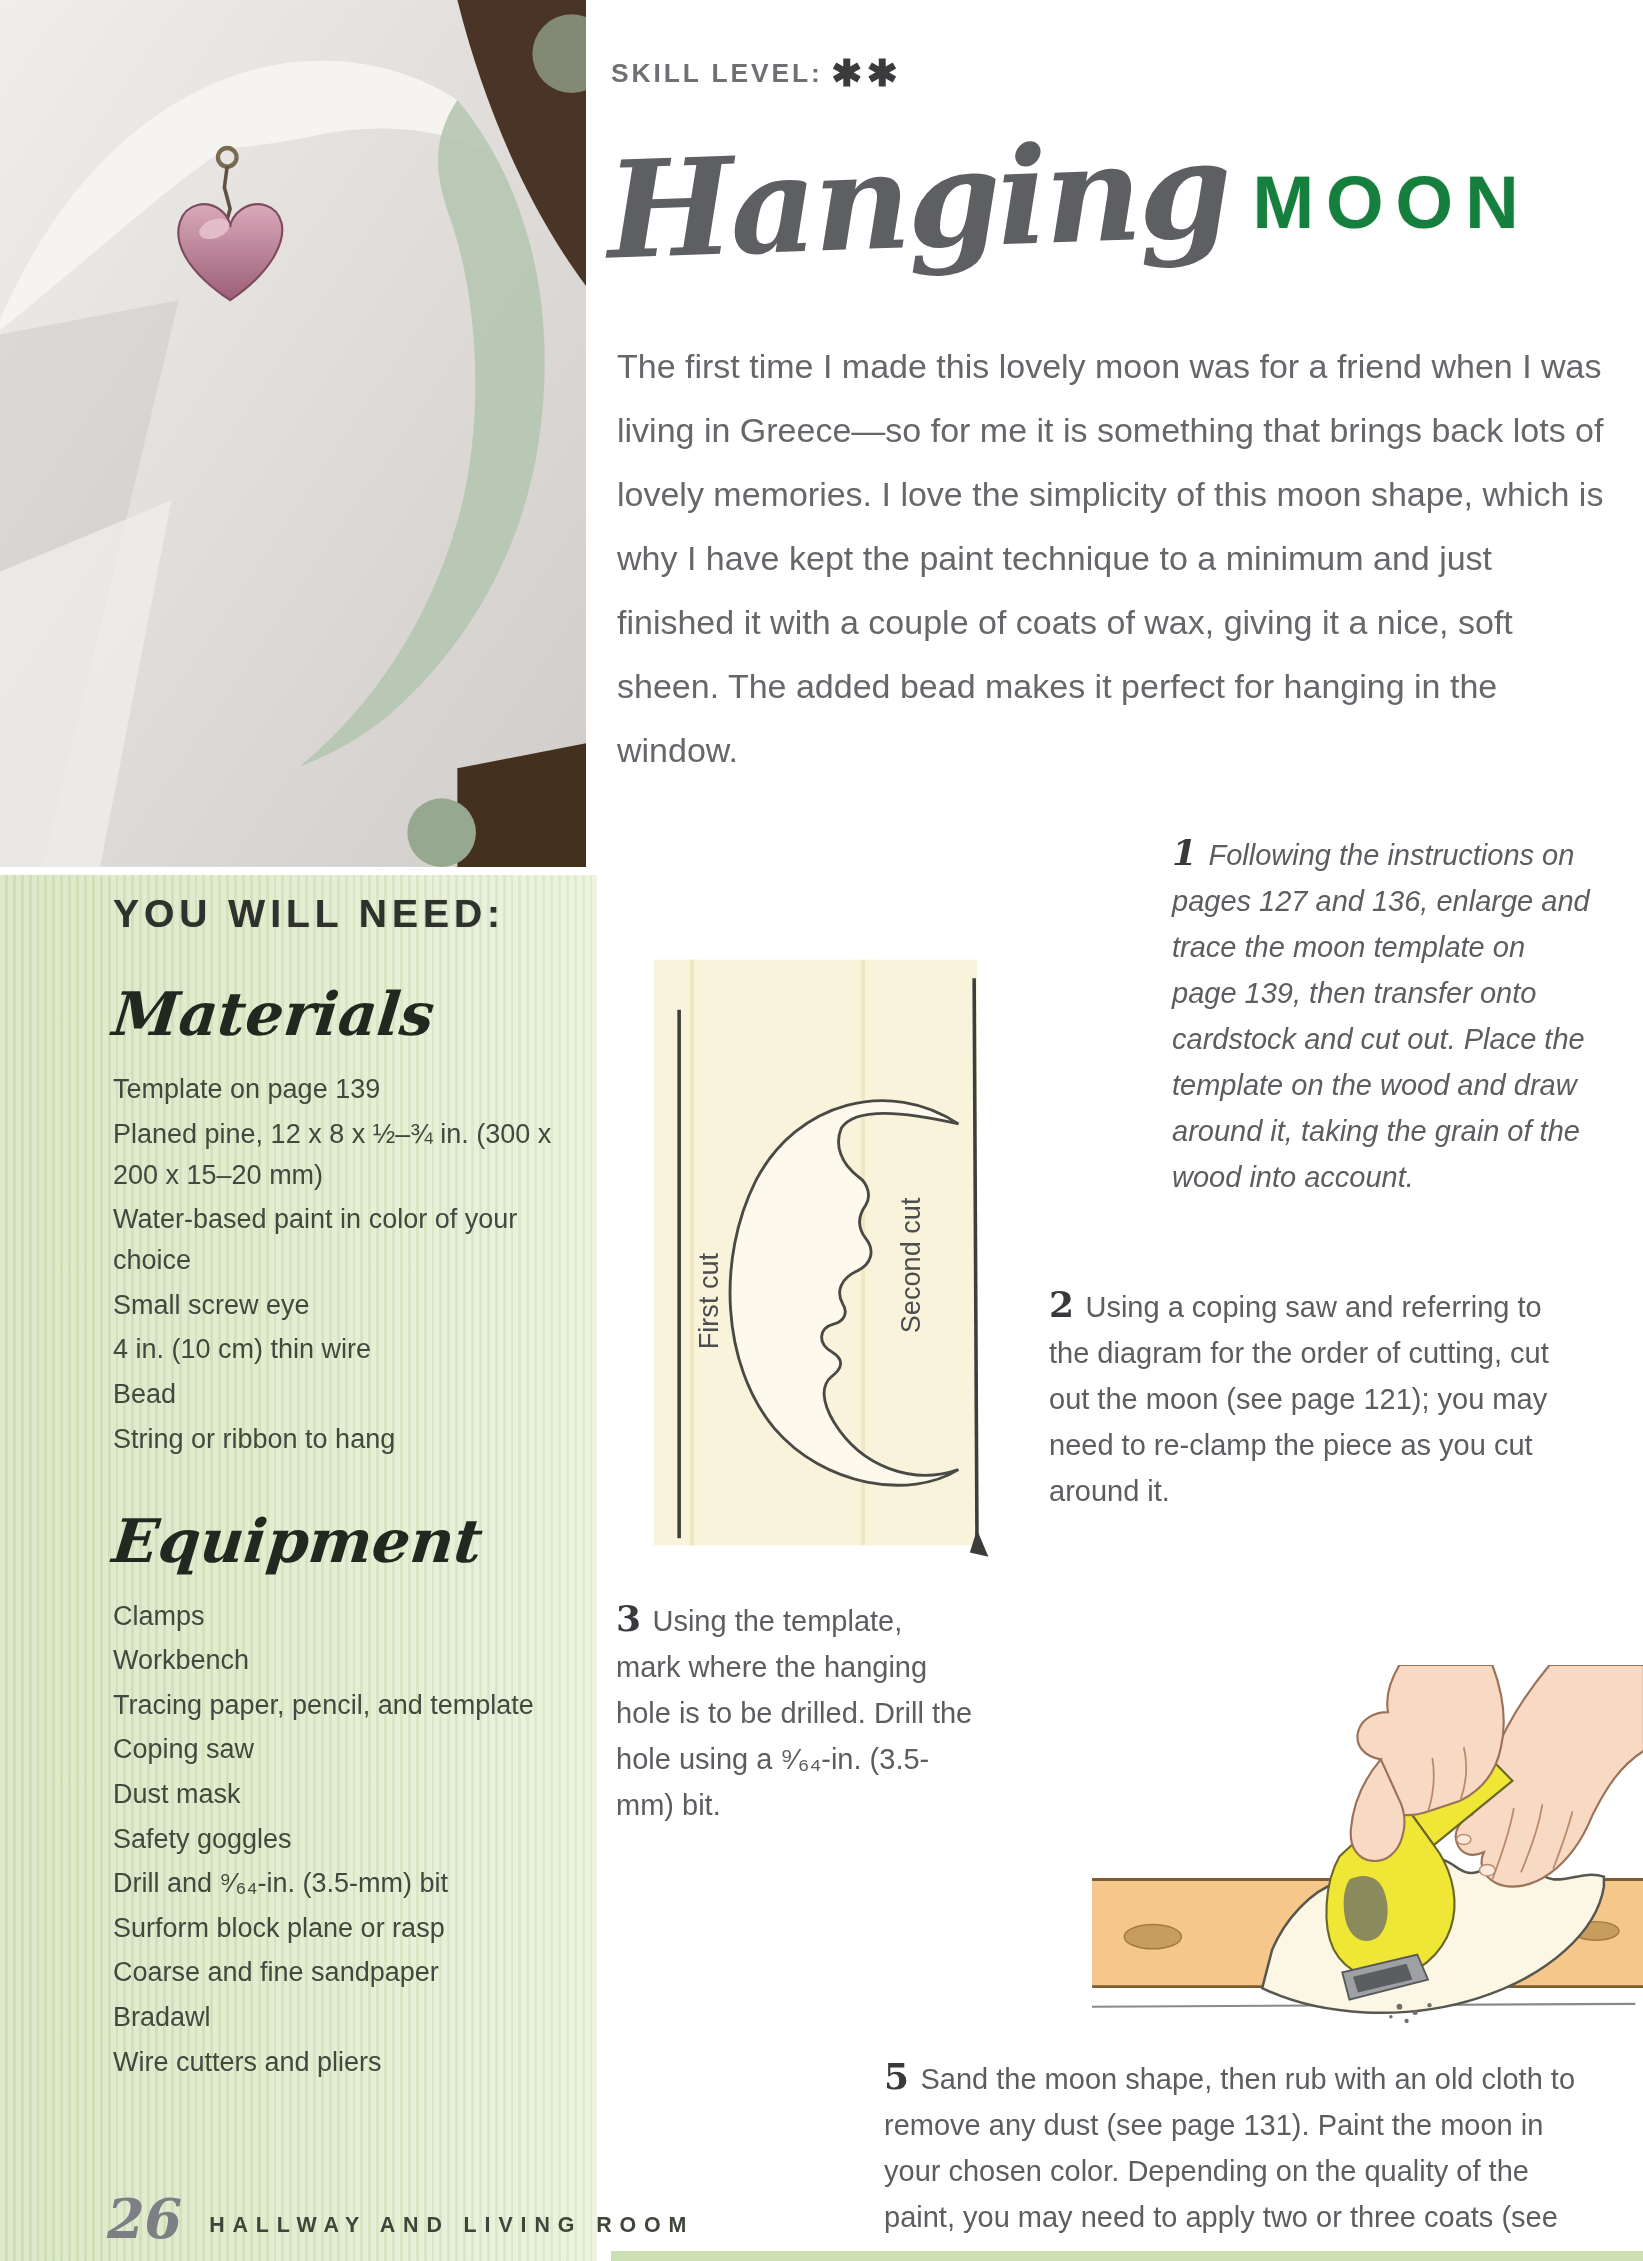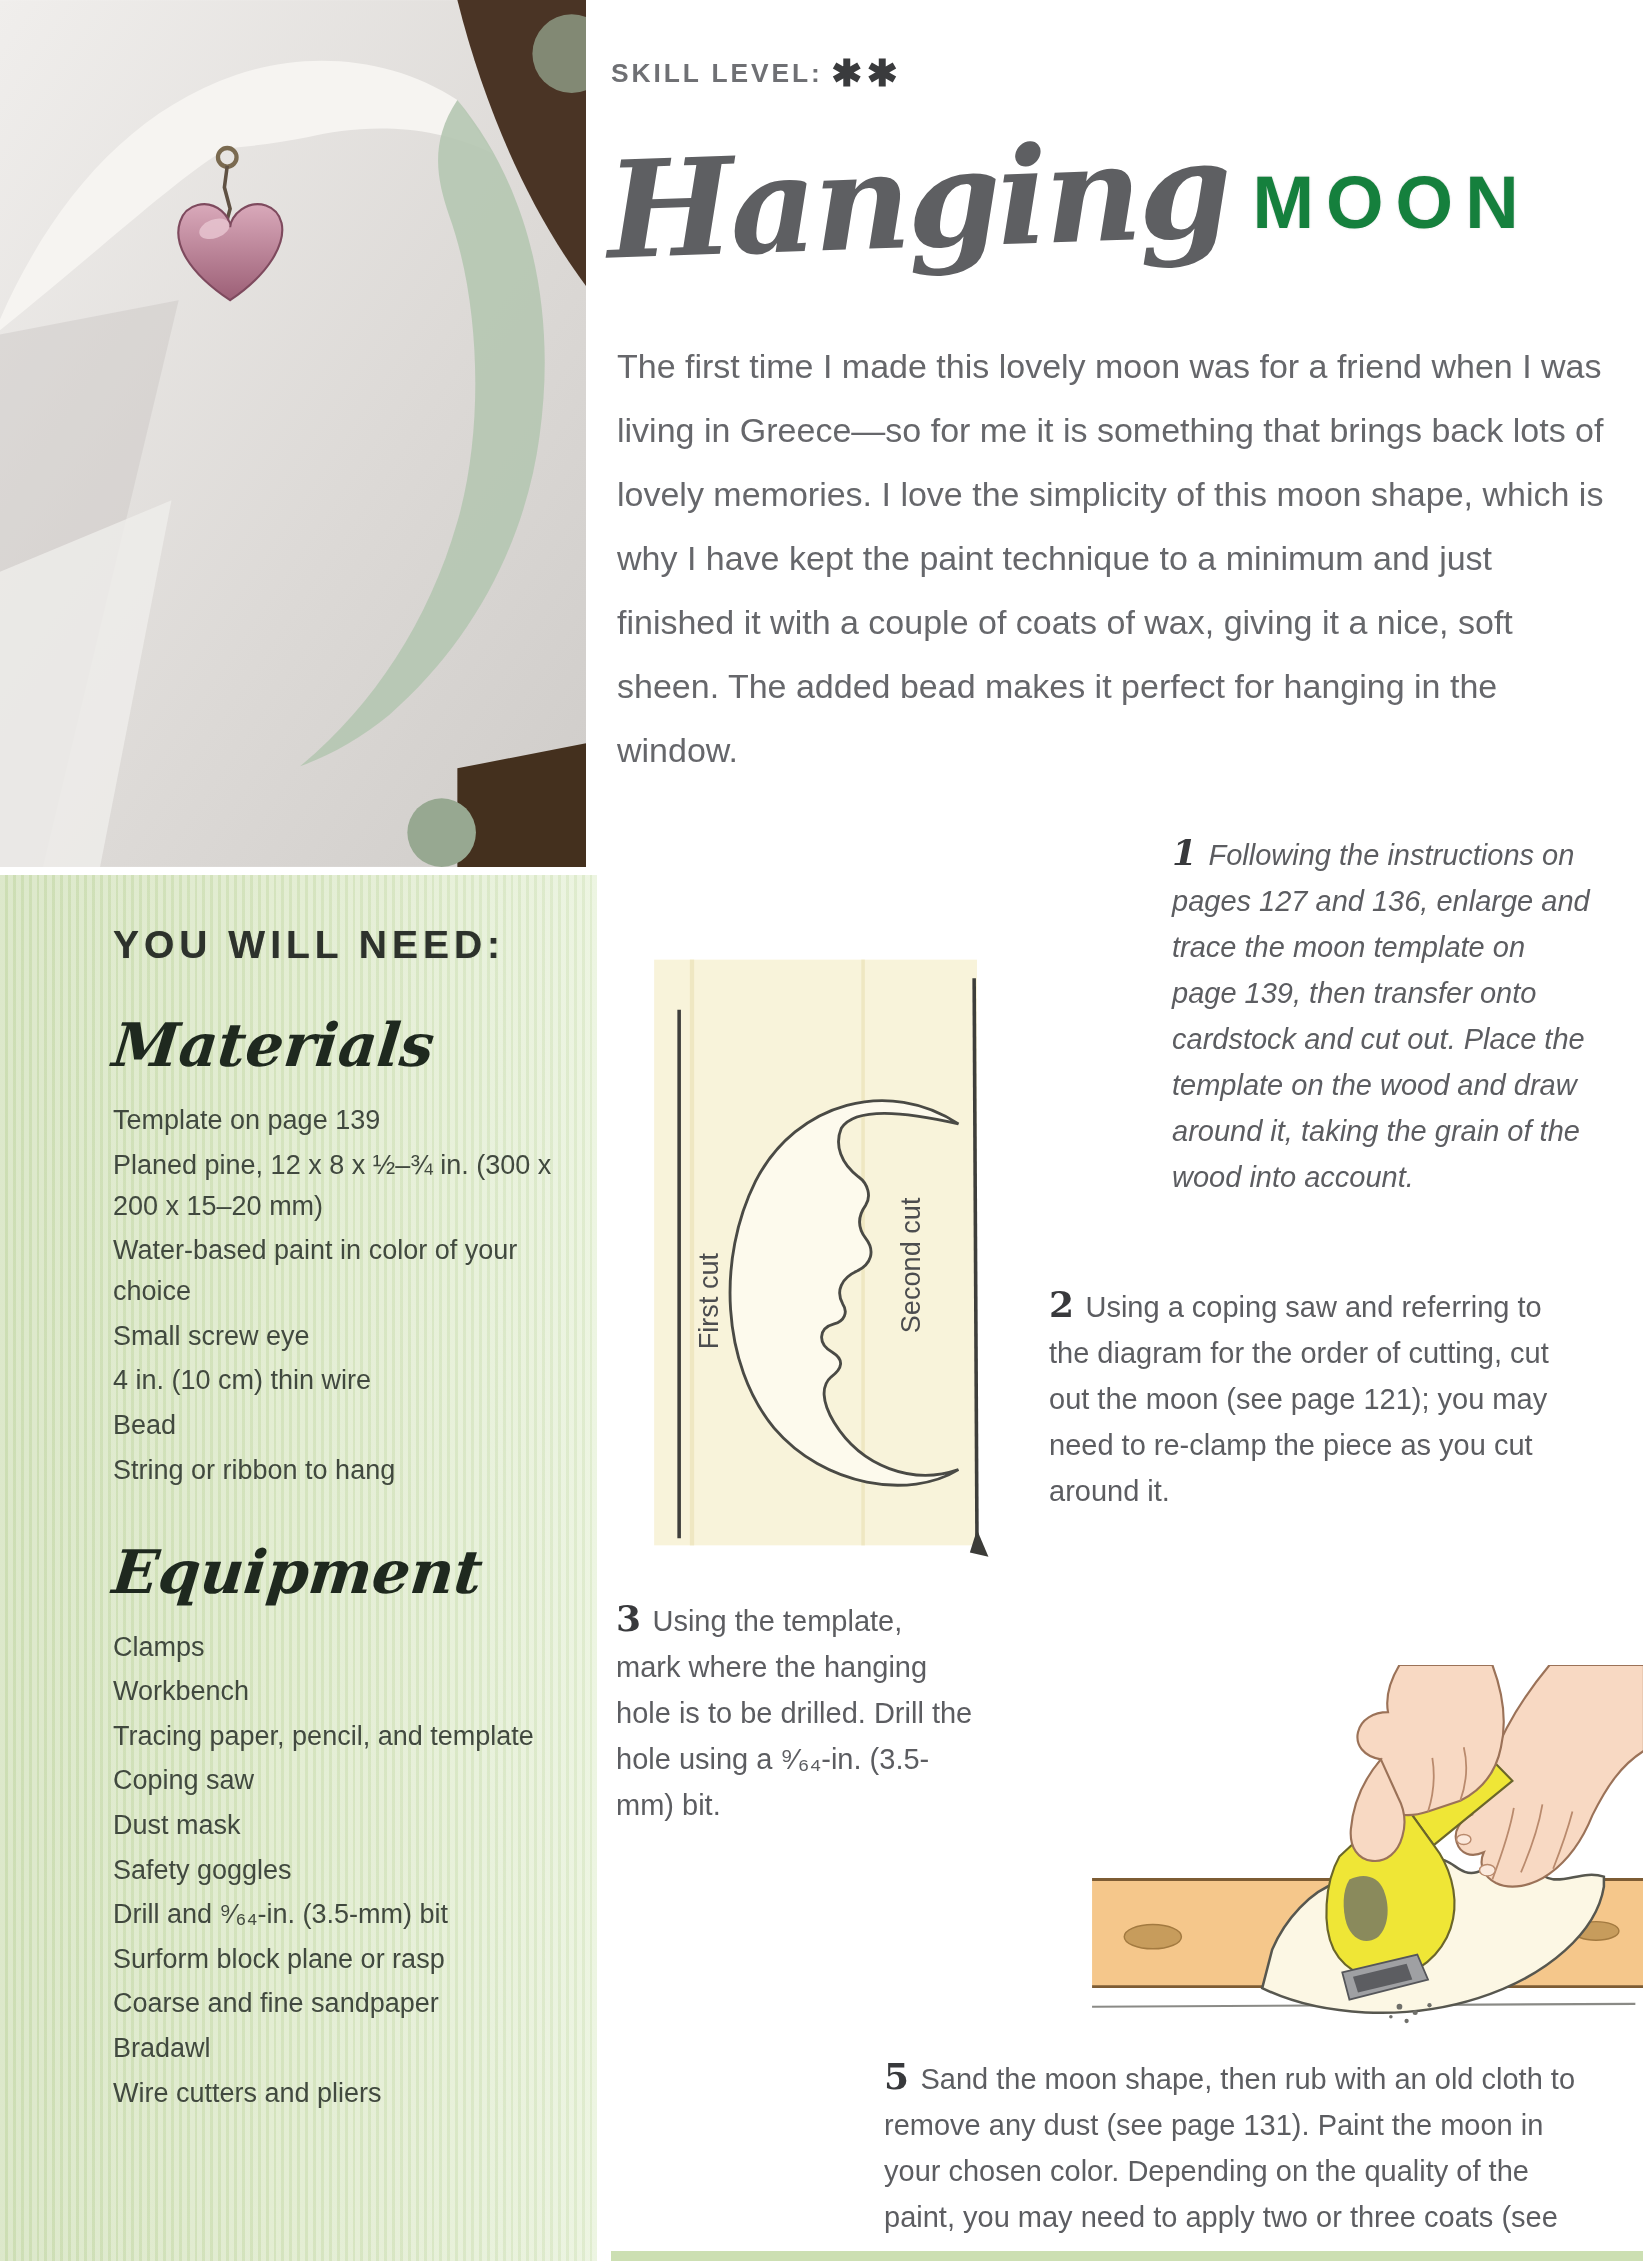--- a/index.html
+++ b/index.html
@@ -12,21 +12,21 @@
   
   #sidebar{
     position:absolute;left:0;top:875px;width:597px;height:1386px;
     background:
       repeating-linear-gradient(90deg, rgba(255,255,255,.22) 0 5px, rgba(150,185,110,.10) 5px 7.9px),
       linear-gradient(90deg,#d3e2bc,#dbe8c6 45%,#e3eed3 85%,#e8f2da);
     box-sizing:border-box;
   }
   .sb-inner{position:absolute;left:113px;top:0;width:463px;}
   .need-heading{
-    margin-top:48px;font-size:39px;font-weight:800;letter-spacing:5px;
+    margin-top:17px;font-size:39px;font-weight:800;letter-spacing:5px;
     color:#2d322c;text-shadow:0 0 0.7px rgba(45,50,44,.5);
   }
   .script-heading{
     font-family:"DejaVu Serif", serif;font-style:italic;font-weight:bold;
     font-size:60px;color:#1f291f;transform:skewX(-6deg);transform-origin:left;
     margin-top:43px;margin-bottom:20px;
   }
   .script-heading.eq{margin-top:46px;}
   .sb-item{
     font-size:27px;line-height:41px;color:#41493f;margin-bottom:3.6px;
@@ -133,20 +133,23 @@
       <div class="sb-item">Tracing paper, pencil, and template</div>
       <div class="sb-item">Coping saw</div>
       <div class="sb-item">Dust mask</div>
       <div class="sb-item">Safety goggles</div>
       <div class="sb-item">Drill and ⁹⁄₆₄-in. (3.5-mm) bit</div>
       <div class="sb-item">Surform block plane or rasp</div>
       <div class="sb-item">Coarse and fine sandpaper</div>
       <div class="sb-item">Bradawl</div>
       <div class="sb-item">Wire cutters and pliers</div>
     </div>
+    <div id="sb-footer">
+      <span id="page-num">26</span><span id="section-name">HALLWAY AND LIVING ROOM</span>
+    </div>
   </div>
 
   <div id="skill">
     <span class="lbl">SKILL LEVEL:</span><span class="stars">✱✱</span>
   </div>
   <div id="title">
     <span class="script">Hanging</span><span class="caps">MOON</span>
   </div>
   <div id="intro">The first time I made this lovely moon was for a friend when I was living in Greece—so for me it is something that brings back lots of lovely memories. I love the simplicity of this moon shape, which is why I have kept the paint technique to a minimum and just finished it with a couple of coats of wax, giving it a nice, soft sheen. The added bead makes it perfect for hanging in the window.</div>
 

